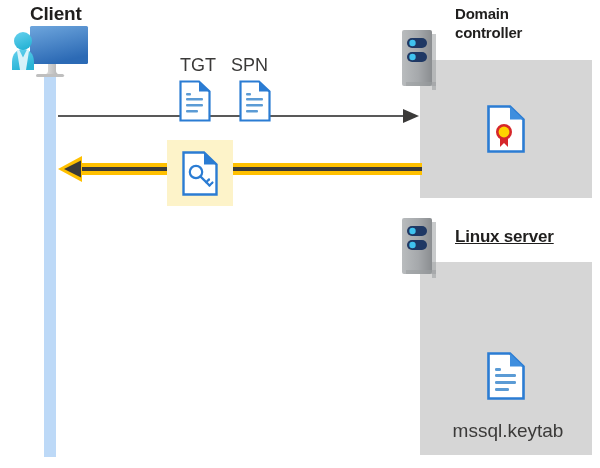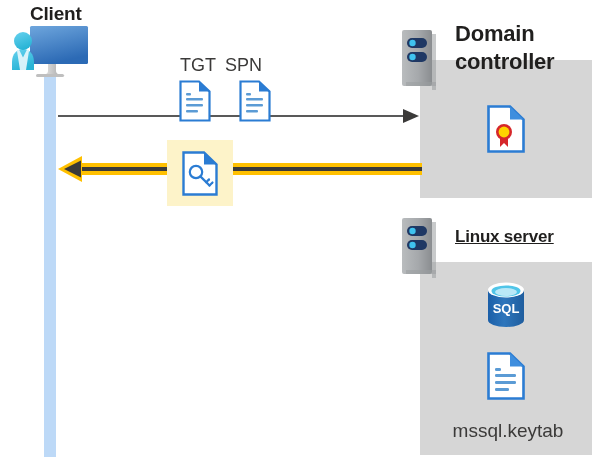--- a/index.html
+++ b/index.html
@@ -24,22 +24,22 @@
     letter-spacing: -0.2px;
     line-height: 1.28;
   }
   #client-title {
     left: 30px;
     top: 2px;
     font-size: 19px;
   }
   #dc-title {
     left: 455px;
-    top: 20px;
-    font-size: 22px;
+    top: 4px;
+    font-size: 15px;
     width: 120px;
   }
   #linux-title {
     left: 455px;
     top: 226px;
     font-size: 17px;
     width: 140px;
     text-decoration: underline;
   }
   #keytab-label {
@@ -51,21 +51,21 @@
     font-size: 19px;
     color: #3b3a39;
   }
   .doc-caption {
     position: absolute;
     font-size: 18px;
     color: #3b3a39;
     text-align: right;
   }
   #tgt-caption { left: 172px; top: 55px; width: 44px; }
-  #spn-caption { left: 210px; top: 55px; width: 52px; }
+  #spn-caption { left: 216px; top: 55px; width: 52px; }
 
   
   .panel {
     position: absolute;
     background: #d6d6d6;
   }
   #dc-panel    { left: 420px; top: 60px;  width: 172px; height: 138px; }
   #linux-panel { left: 420px; top: 262px; width: 172px; height: 193px; }
 
   
@@ -262,36 +262,20 @@
       <path d="M1.5 1.5 H23 L36.5 14.5 V46.5 H1.5 Z" fill="#ffffff" stroke="#2b7cd3" stroke-width="2.6"></path>
       <path d="M23 1.5 L36.5 14.5 H23 Z" fill="#3e8ede"></path>
 
       <path d="M13 28 L13 42 L17 38 L21 42 L21 28 Z" fill="#d6272a"></path>
 
       <circle cx="17" cy="27" r="8" fill="#d6272a"></circle>
       <circle cx="17" cy="27" r="5.4" fill="#ffd400"></circle>
     </svg>
   </div>
 
-  <div class="icon-box" id="sql-icon">
-    <svg width="42" height="48" viewBox="0 0 42 48" xmlns="http://www.w3.org/2000/svg">
-      <defs>
-        <linearGradient id="sqlBody" x1="0" y1="0" x2="1" y2="0">
-          <stop offset="0" stop-color="#1b5fa8"></stop>
-          <stop offset="0.45" stop-color="#2e76bc"></stop>
-          <stop offset="1" stop-color="#1f5d9e"></stop>
-        </linearGradient>
-      </defs>
-      <path d="M3 9 h36 v30 a18 7 0 0 1 -36 0 z" fill="url(#sqlBody)"></path>
-      <ellipse cx="21" cy="9" rx="18" ry="7.5" fill="#ffffff"></ellipse>
-      <ellipse cx="21" cy="10" rx="14.5" ry="5.6" fill="#50c5e8"></ellipse>
-      <ellipse cx="21" cy="11" rx="11" ry="4" fill="#b9e8f7"></ellipse>
-      <text x="21" y="32" font-family="'Liberation Sans', sans-serif" font-size="13" font-weight="bold" fill="#ffffff" text-anchor="middle">SQL</text>
-    </svg>
-  </div>
 
   <div class="icon-box" id="keytab-doc">
     <svg width="38" height="48" viewBox="0 0 38 48" xmlns="http://www.w3.org/2000/svg">
       <path d="M1.5 1.5 H23 L36.5 14.5 V46.5 H1.5 Z" fill="#ffffff" stroke="#2b7cd3" stroke-width="2.6"></path>
       <path d="M23 1.5 L36.5 14.5 H23 Z" fill="#3e8ede"></path>
       <rect x="8" y="22" width="21" height="3" rx="1.3" fill="#5b9bd5"></rect>
       <rect x="8" y="29" width="21" height="3" rx="1.3" fill="#5b9bd5"></rect>
       <rect x="8" y="36" width="14" height="3" rx="1.3" fill="#5b9bd5"></rect>
       <rect x="8" y="16" width="6" height="3" rx="1.3" fill="#5b9bd5"></rect>
     </svg>

